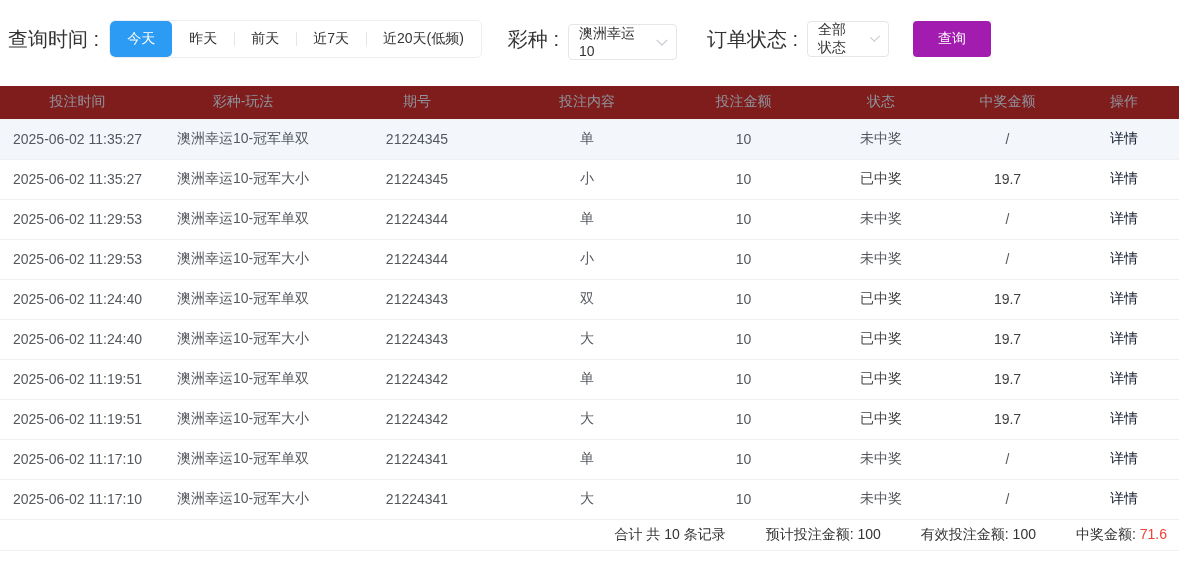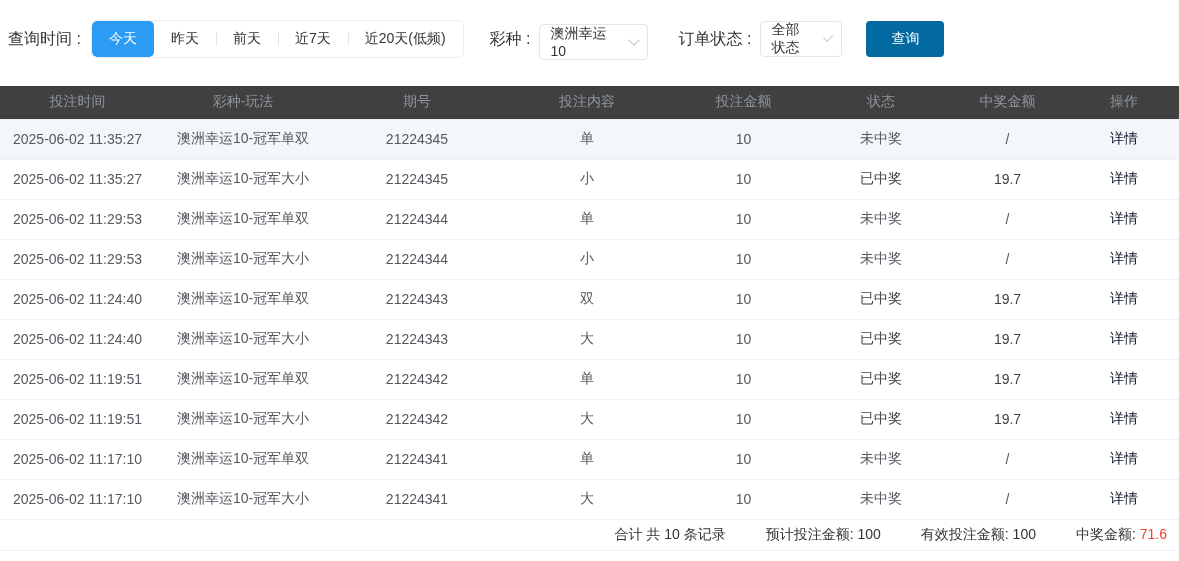--- a/index.html
+++ b/index.html
@@ -1,41 +1,41 @@
 <!DOCTYPE html>
 <html><head>
 <meta charset="utf-8">
 <style>
   * { margin:0; padding:0; box-sizing:border-box; }
   html,body { width:1179px; height:561px; background:#fff; overflow:hidden;
     font-family:"Liberation Sans","DejaVu Sans",sans-serif; }
   
   .filter-bar { display:flex; align-items:center; padding:20px 0 0 8px; height:58px; }
-  .flabel { font-size:16px; color:#333; white-space:nowrap; }
+  .flabel { font-size:20px; color:#333; white-space:nowrap; }
   .btn-group { display:inline-flex; align-items:stretch; height:38px; margin-left:10px;
     border:1px solid #ebedf0; border-radius:6px; background:#fff; overflow:hidden; }
   .tbtn { position:relative; border:none; background:#fff; padding:0 17px; font-size:14px;
     color:#333; cursor:pointer; font-family:inherit; white-space:nowrap; }
   .tbtn.active { background:#2b9bf4; color:#fff; border-radius:5px; }
   .tbtn.sep::before { content:''; position:absolute; left:0; top:50%; transform:translateY(-50%);
     width:1px; height:14px; background:#e3e6eb; }
   .ml-lg { margin-left:26px; }
   .ml-md { margin-left:30px; }
   .select { display:inline-flex; align-items:center; justify-content:space-between;
     height:36px; border:1px solid #e4e7ea; border-radius:4px; background:#fff;
     padding:0 10px; margin-left:9px; font-size:14px; color:#333; cursor:pointer; }
   .select .chev { display:inline-block; width:8px; height:8px; margin-left:12px; margin-top:-4px;
     border-right:1.5px solid #c0c4cc; border-bottom:1.5px solid #c0c4cc; transform:rotate(45deg); }
   .sel-lottery { width:109px;margin-top:6px; }
   .sel-status  { width:82px;justify-content:flex-end; }
   .query-btn { margin-left:24px; width:78px; height:36px; border:none; border-radius:4px;
-    background:#0369a1; color:#fff; font-size:14px; cursor:pointer; font-family:inherit; }
+    background:#a21caf; color:#fff; font-size:14px; cursor:pointer; font-family:inherit; }
   
   table { width:1179px; border-collapse:collapse; margin-top:28px; table-layout:fixed; }
-  thead th { height:33px; background:#404040; color:#8f959e; font-weight:normal;
+  thead th { height:33px; background:#7f1d1d; color:#8f959e; font-weight:normal;
     font-size:14px; text-align:center; border-bottom:1px solid #eef0f4; }
   tbody td { height:40px; font-size:14px; color:#54585e; text-align:center;
     border-bottom:1px solid #eef0f4; background:#fff; }
   tbody tr.highlight td { background:#f3f7fc; }
   td.red { color:#404040; }
   a.link { color:#0f172a; text-decoration:none; cursor:pointer; }
   
   .summary { display:flex; align-items:center; justify-content:flex-end; gap:40px;
     height:31px; padding-right:12px; font-size:14px; color:#333;
     border-bottom:1px solid #f0f1f4; }

